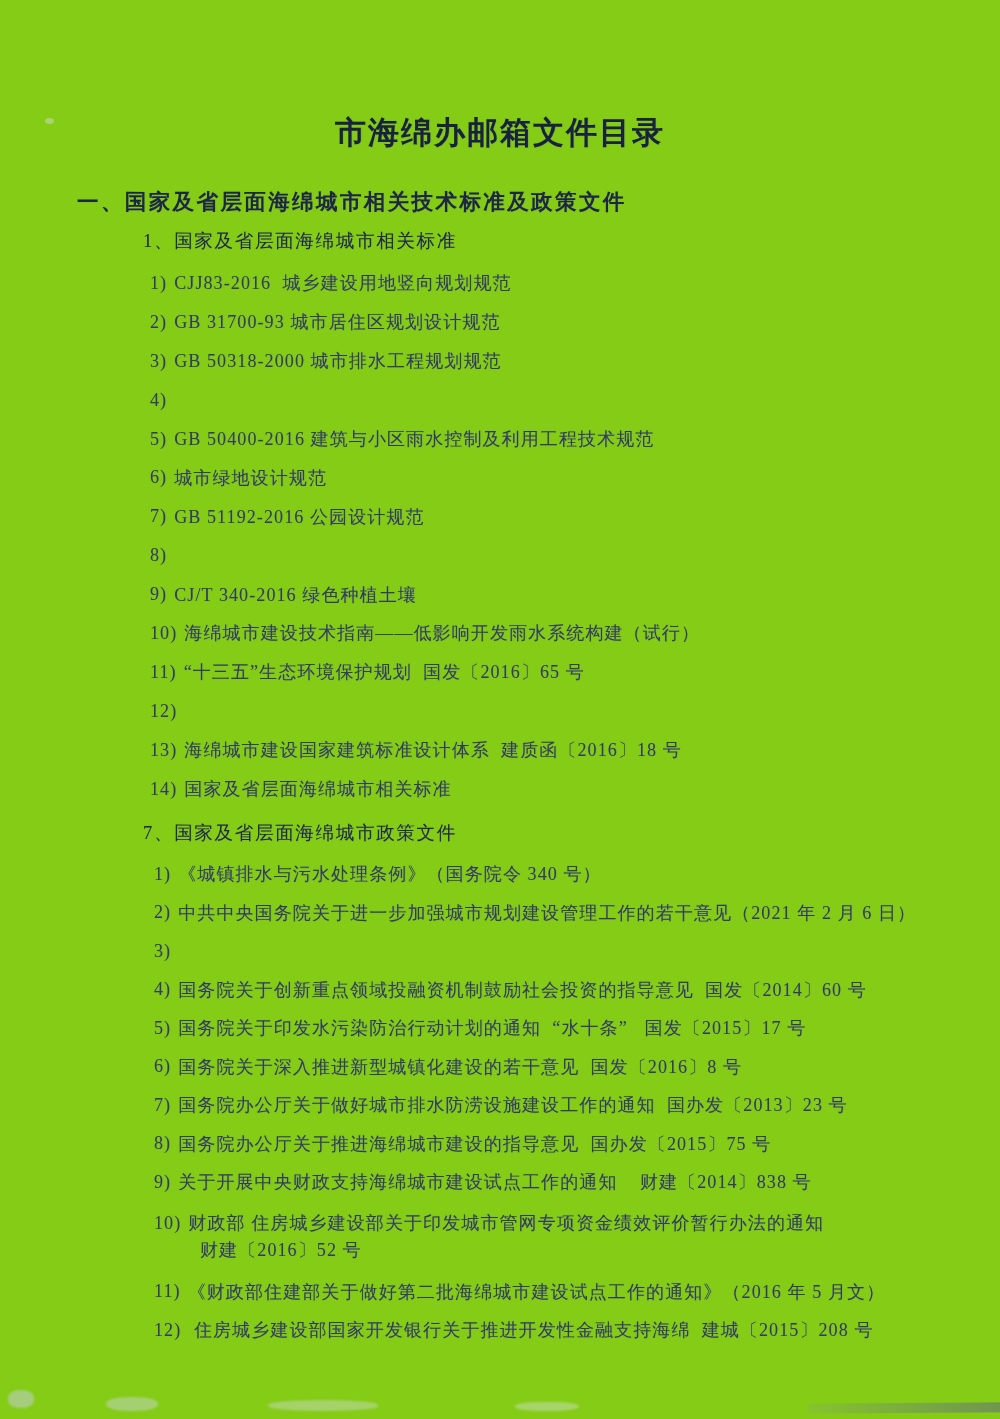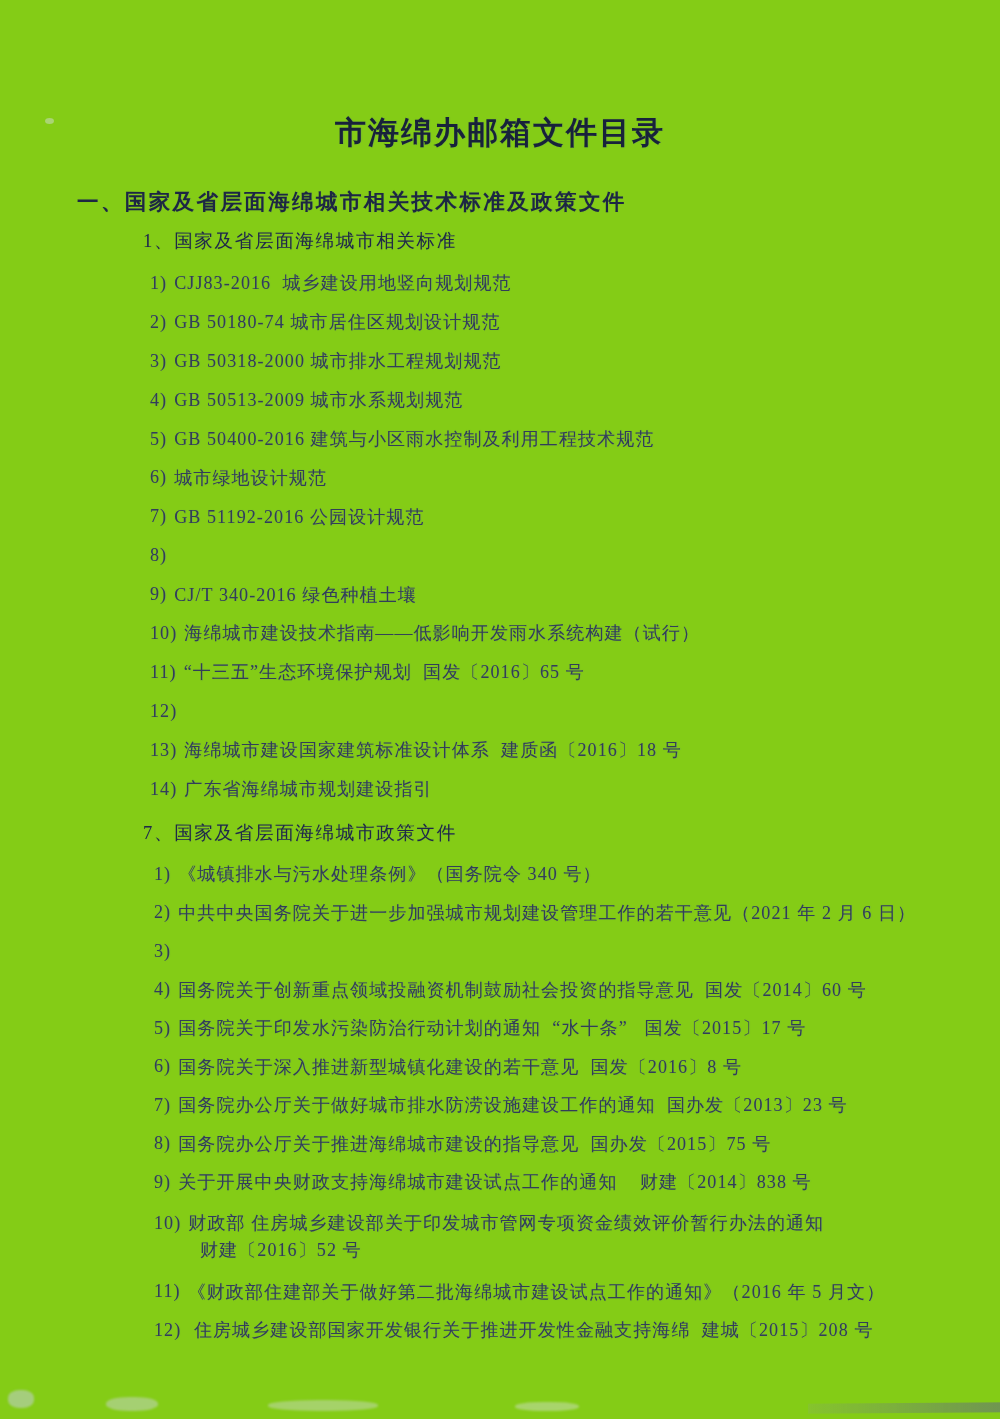--- a/index.html
+++ b/index.html
@@ -80,33 +80,33 @@
 <div class="page">
 
   <div class="doc-title">市海绵办邮箱文件目录</div>
 
   <div class="h1">一、国家及省层面海绵城市相关技术标准及政策文件</div>
 
   <div class="h2 sub1">1、国家及省层面海绵城市相关标准</div>
 
   <div class="list list1">
     <div class="item"><span class="num">1)</span><span class="txt">CJJ83-2016  城乡建设用地竖向规划规范</span></div>
-    <div class="item"><span class="num">2)</span><span class="txt">GB 50180-74 城市居住区规划设计规范</span></div>
+    <div class="item"><span class="num">2)</span><span class="txt">GB 31700-93 城市居住区规划设计规范</span></div>
     <div class="item"><span class="num">3)</span><span class="txt">GB 50318-2000 城市排水工程规划规范</span></div>
-    <div class="item"><span class="num">4)</span><span class="txt">GB 50513-2009 城市水系规划规范</span></div>
+    <div class="item"><span class="num">4)</span></div>
     <div class="item"><span class="num">5)</span><span class="txt">GB 50400-2016 建筑与小区雨水控制及利用工程技术规范</span></div>
     <div class="item"><span class="num">6)</span><span class="txt">城市绿地设计规范</span></div>
     <div class="item"><span class="num">7)</span><span class="txt">GB 51192-2016 公园设计规范</span></div>
     <div class="item"><span class="num">8)</span></div>
     <div class="item"><span class="num">9)</span><span class="txt">CJ/T 340-2016 绿色种植土壤</span></div>
     <div class="item"><span class="num">10)</span><span class="txt">海绵城市建设技术指南——低影响开发雨水系统构建（试行）</span></div>
     <div class="item"><span class="num">11)</span><span class="txt">“十三五”生态环境保护规划  国发〔2016〕65 号</span></div>
     <div class="item"><span class="num">12)</span></div>
     <div class="item"><span class="num">13)</span><span class="txt">海绵城市建设国家建筑标准设计体系  建质函〔2016〕18 号</span></div>
-    <div class="item"><span class="num">14)</span><span class="txt">广东省海绵城市规划建设指引</span></div>
+    <div class="item"><span class="num">14)</span><span class="txt">国家及省层面海绵城市相关标准</span></div>
   </div>
 
   <div class="h2 sub2">7、国家及省层面海绵城市政策文件</div>
 
   <div class="list list2">
     <div class="item"><span class="num">1)</span><span class="txt">《城镇排水与污水处理条例》（国务院令 340 号）</span></div>
     <div class="item"><span class="num">2)</span><span class="txt">中共中央国务院关于进一步加强城市规划建设管理工作的若干意见（2021 年 2 月 6 日）</span></div>
     <div class="item"><span class="num">3)</span></div>
     <div class="item"><span class="num">4)</span><span class="txt">国务院关于创新重点领域投融资机制鼓励社会投资的指导意见  国发〔2014〕60 号</span></div>
     <div class="item"><span class="num">5)</span><span class="txt">国务院关于印发水污染防治行动计划的通知  “水十条”   国发〔2015〕17 号</span></div>

